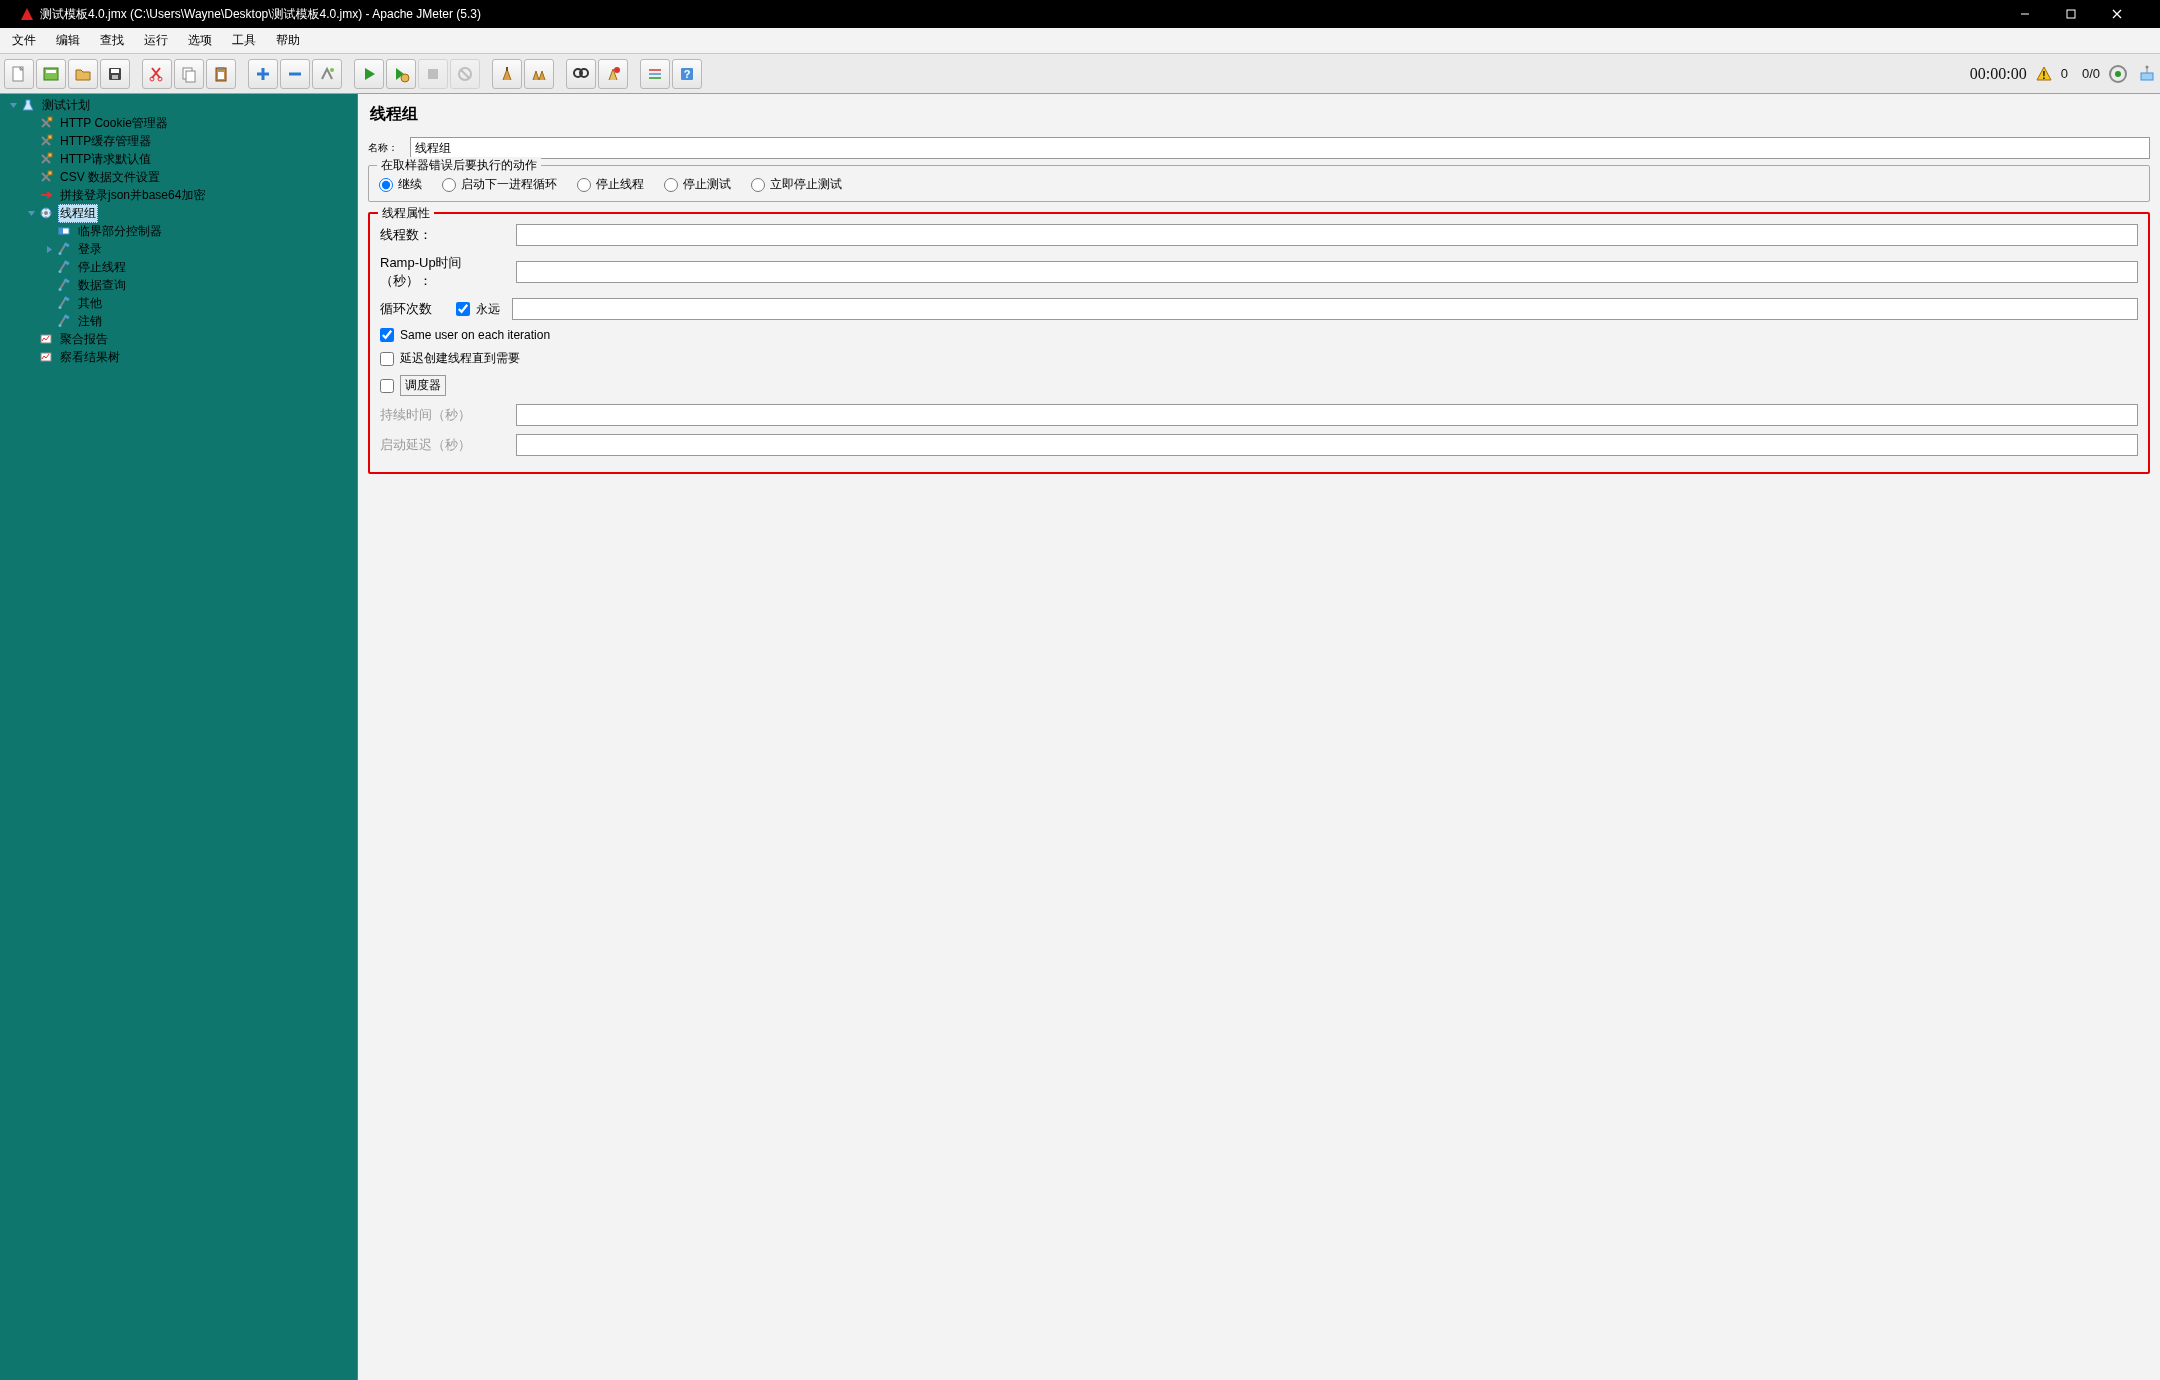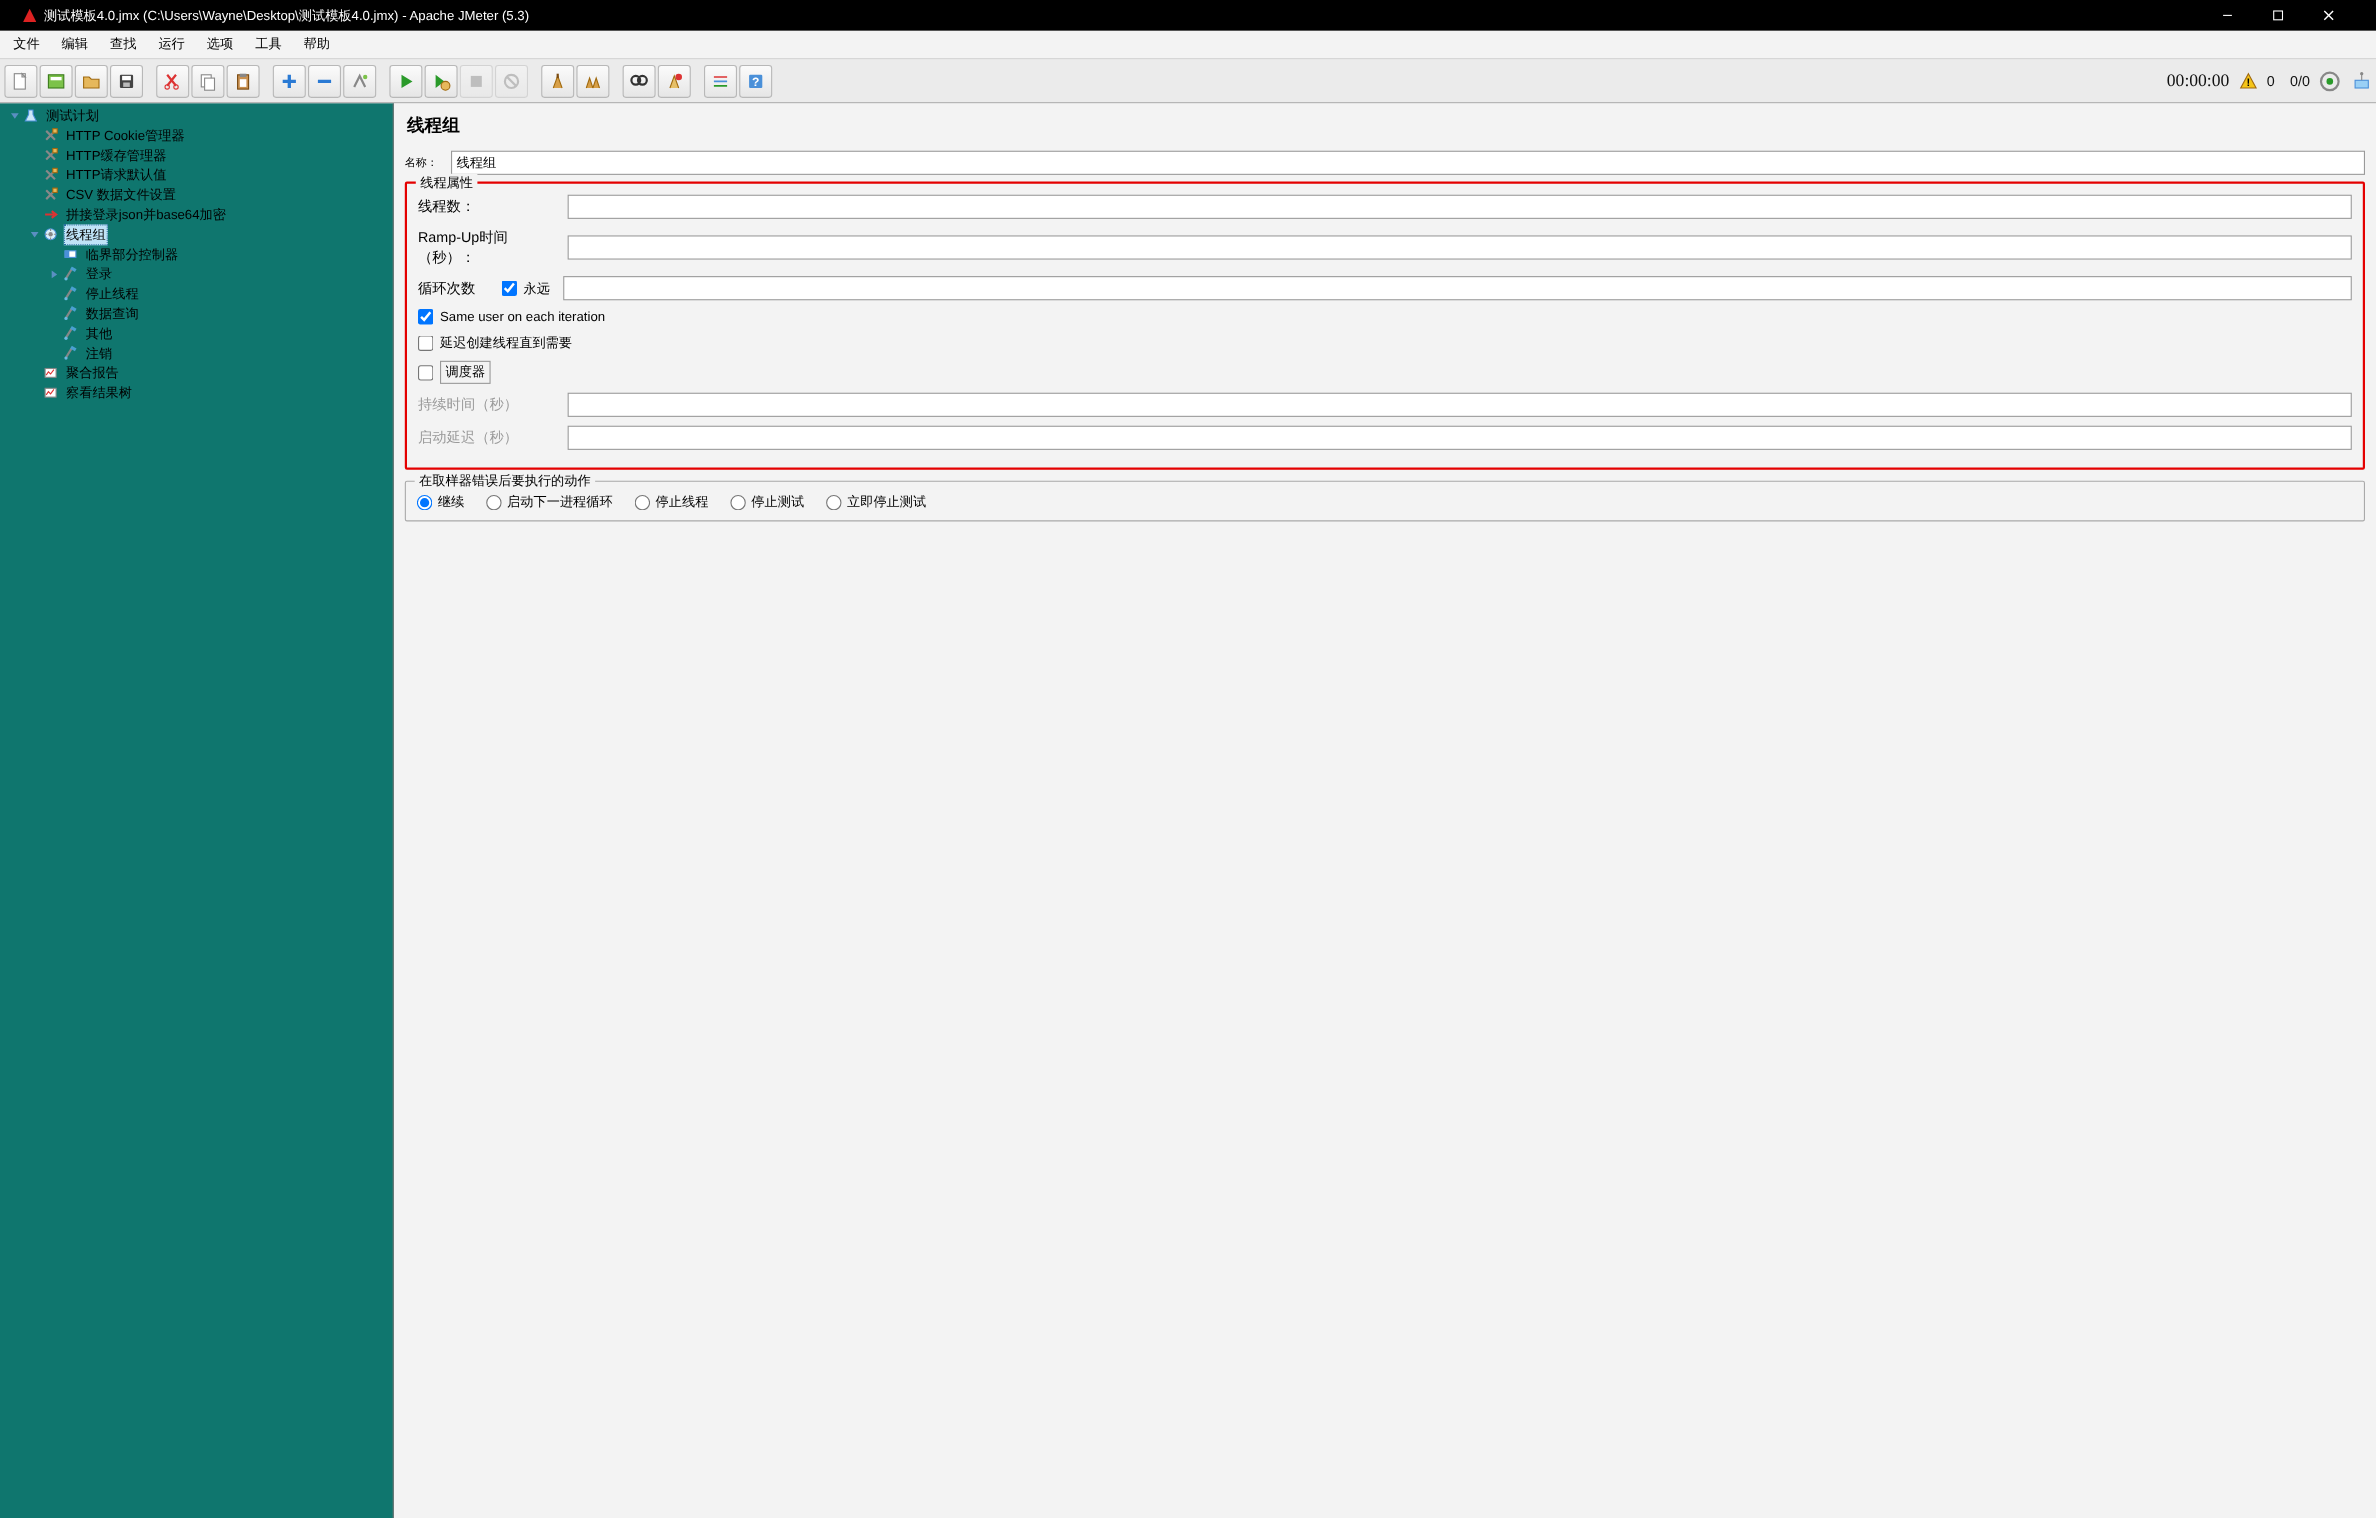--- a/index.html
+++ b/index.html
@@ -422,59 +422,20 @@
       </div>
   </div>
   <div class="right-pane">
     <div class="panel">
       <div class="panel-title">线程组</div>
       <div class="row">
         <span class="rlabel">名称：</span>
         <input type="text" value="线程组" style="">
       </div>
 
-      <div class="fieldset red-box">
-        <span class="legend">线程属性</span>
-
-        <div class="prop-row">
-          <span class="plabel">线程数：</span>
-          <input type="text" value="" style="">
-        </div>
-        <div class="prop-row">
-          <span class="plabel">Ramp-Up时间（秒）：</span>
-          <input type="text" value="" style="">
-        </div>
-        <div class="prop-row">
-          <span class="plabel" style="width:70px">循环次数</span>
-          <input type="checkbox" id="cb-forever" checked="" style="">
-          <span>永远</span>
-          <input type="text" style="margin-left: 6px;" value="">
-        </div>
-        <div class="check-row">
-          <input type="checkbox" id="cb-sameuser" checked="" style="">
-          <span>Same user on each iteration</span>
-        </div>
-        <div class="check-row">
-          <input type="checkbox" id="cb-delay" style="">
-          <span>延迟创建线程直到需要</span>
-        </div>
-        <div class="check-row">
-          <input type="checkbox" id="cb-sched" style="">
-          <span class="boxed">调度器</span>
-        </div>
-        <div class="prop-row">
-          <span class="plabel disabled">持续时间（秒）</span>
-          <input type="text" value="" style="">
-        </div>
-        <div class="prop-row">
-          <span class="plabel disabled">启动延迟（秒）</span>
-          <input type="text" value="" style="">
-        </div>
-      </div>
-
       <div class="fieldset">
         <span class="legend">在取样器错误后要执行的动作</span>
         <div class="radios" id="radios">
             <label>
               <input type="radio" name="onerr" checked="" style="">
               <span>继续</span>
             </label>
             <label>
               <input type="radio" name="onerr" style="">
               <span>启动下一进程循环</span>
@@ -487,15 +448,54 @@
               <input type="radio" name="onerr" style="">
               <span>停止测试</span>
             </label>
             <label>
               <input type="radio" name="onerr" style="">
               <span>立即停止测试</span>
             </label>
           </div>
       </div>
 
+      <div class="fieldset red-box">
+        <span class="legend">线程属性</span>
+
+        <div class="prop-row">
+          <span class="plabel">线程数：</span>
+          <input type="text" value="" style="">
+        </div>
+        <div class="prop-row">
+          <span class="plabel">Ramp-Up时间（秒）：</span>
+          <input type="text" value="" style="">
+        </div>
+        <div class="prop-row">
+          <span class="plabel" style="width:70px">循环次数</span>
+          <input type="checkbox" id="cb-forever" checked="" style="">
+          <span>永远</span>
+          <input type="text" style="margin-left: 6px;" value="">
+        </div>
+        <div class="check-row">
+          <input type="checkbox" id="cb-sameuser" checked="" style="">
+          <span>Same user on each iteration</span>
+        </div>
+        <div class="check-row">
+          <input type="checkbox" id="cb-delay" style="">
+          <span>延迟创建线程直到需要</span>
+        </div>
+        <div class="check-row">
+          <input type="checkbox" id="cb-sched" style="">
+          <span class="boxed">调度器</span>
+        </div>
+        <div class="prop-row">
+          <span class="plabel disabled">持续时间（秒）</span>
+          <input type="text" value="" style="">
+        </div>
+        <div class="prop-row">
+          <span class="plabel disabled">启动延迟（秒）</span>
+          <input type="text" value="" style="">
+        </div>
+      </div>
+
     </div>
   </div>
 </div>
 
 </body></html>

